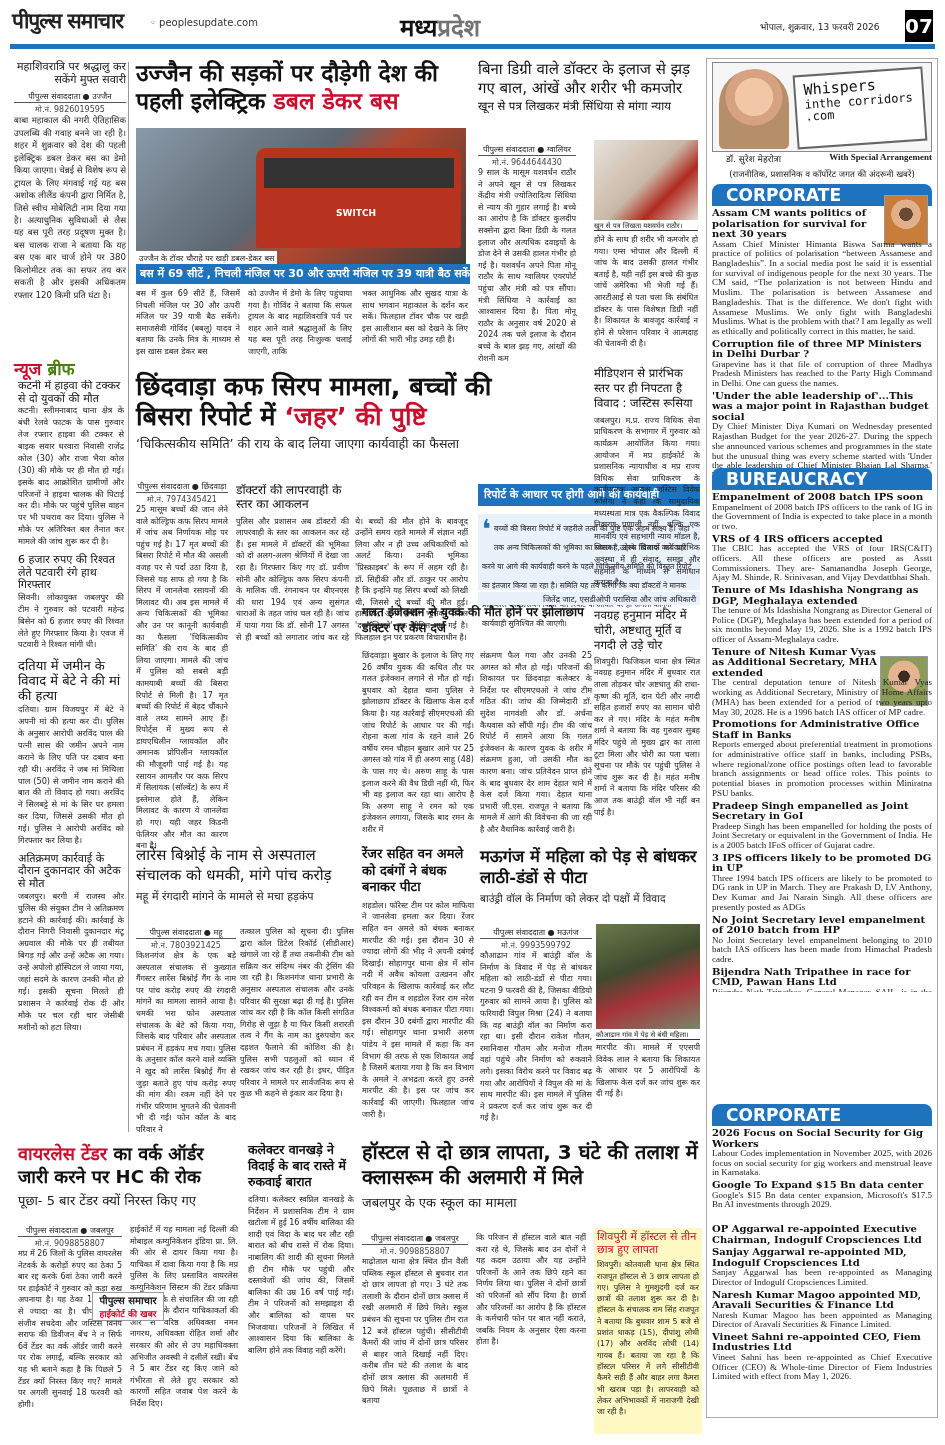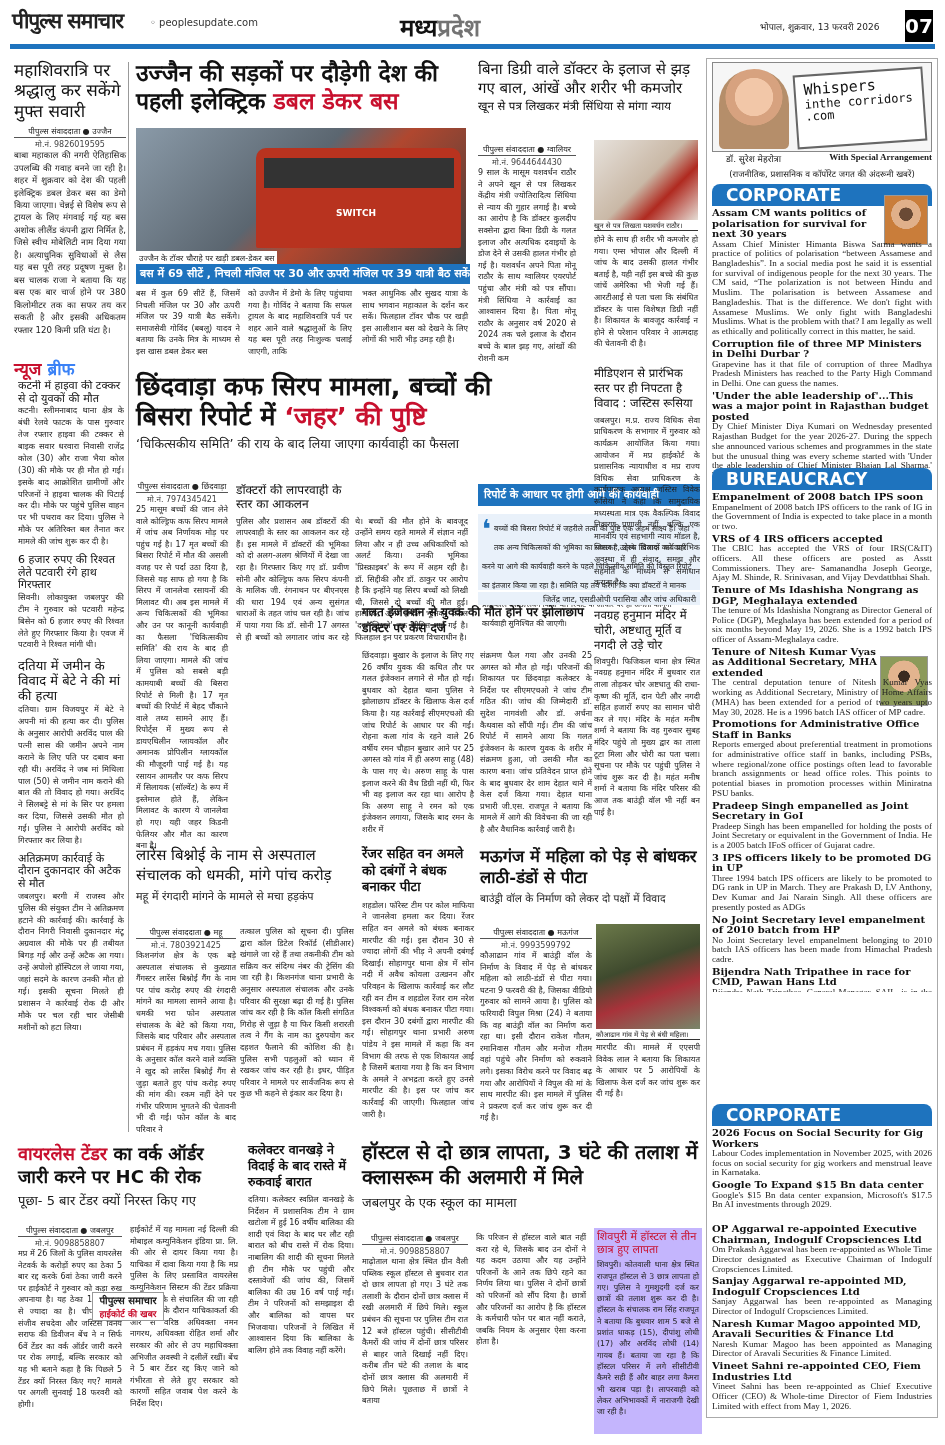--- a/index.html
+++ b/index.html
@@ -26,43 +26,43 @@
 .vline{width:1px;background:#999}
 .right{left:706px;top:58px;width:232px;height:1360px;border:1px solid #aaa;background:#fff}
 .whisper{left:712px;top:62px;width:220px;height:90px;border:1px solid #888;background:#f6f6f6}
 .whisper .face{position:absolute;left:6px;top:6px;width:70px;height:80px;border-radius:40px 40px 6px 6px;background:radial-gradient(circle at 50% 35%,#f2c7a8 0 30%,#d7a27f 31% 45%,#b58e6a 46% 100%)}
 .whisper .card{position:absolute;left:82px;top:8px;width:130px;height:74px;border:2px solid #666;background:#fff;transform:rotate(-4deg);font-family:"DejaVu Sans Mono",monospace;font-size:15px;line-height:1.05;padding:6px 8px;color:#111}
 .sec{left:712px;width:220px;height:22px;border-radius:8px 8px 0 0;font-size:17px;line-height:22px;padding-left:14px}
 .rh{font-family:"DejaVu Serif",serif;font-weight:bold;font-size:10px;line-height:1.05;color:#111}
 .rb{font-family:"Liberation Serif",serif;font-size:9px;line-height:1.08;text-align:justify;color:#222}
 .quote{left:478px;top:514px;width:222px;height:76px;background:#e9f1fa}
 .qmark{font-size:26px;color:#1e73be;font-weight:bold;line-height:26px}
-.boxred{background:#c4b5fd}
+.boxred{background:#fef9c3}
 </style>
 </head>
 <body>
 
 <div class="abs mast">
   <div class="abs logo">पीपुल्स समाचार</div>
   <div class="abs url"><span>◦ </span><span>peoplesupdate.com</span></div>
   <div class="abs secname"><span>मध्य</span><span class="red">प्रदेश</span></div>
   <div class="abs dateline">भोपाल, शुक्रवार, 13 फरवरी 2026</div>
   <div class="abs pageno">07</div>
   <div class="abs rule"></div>
 </div>
 
 <div class="abs" style="left:14px;top:60px;width:112px">
-  <div class="h" style="font-size:17px;text-align:left;font-weight:normal;line-height:1.2">महाशिवरात्रि पर श्रद्धालु कर सकेंगे मुफ्त सवारी</div>
+  <div class="h" style="font-size:11px;text-align:right;font-weight:normal;line-height:1.2">महाशिवरात्रि पर श्रद्धालु कर सकेंगे मुफ्त सवारी</div>
   <div class="by" style="margin-top:4px">पीपुल्स संवाददाता ● उज्जैन</div>
   <div class="mob">मो.नं. 9826019595</div>
   <div class="body">बाबा महाकाल की नगरी ऐतिहासिक उपलब्धि की गवाह बनने जा रही है। शहर में शुक्रवार को देश की पहली इलेक्ट्रिक डबल डेकर बस का डेमो किया जाएगा। चेन्नई से विशेष रूप से ट्रायल के लिए मंगवाई गई यह बस अशोक लीलैंड कंपनी द्वारा निर्मित है, जिसे स्वीच मोबेलिटी नाम दिया गया है। अत्याधुनिक सुविधाओं से लैस यह बस पूरी तरह प्रदूषण मुक्त है। बस चालक राजा ने बताया कि यह बस एक बार चार्ज होने पर 380 किलोमीटर तक का सफर तय कर सकती है और इसकी अधिकतम रफ्तार 120 किमी प्रति घंटा है।</div>
 </div>
 <div class="abs vline" style="left:128px;top:62px;height:1070px"></div>
 
-<div class="abs" style="left:14px;top:357px;font-size:17px;font-weight:bold"><span style="color:#c8102e">न्यूज</span> <span style="color:#3b82f6">ब्रीफ</span></div>
+<div class="abs" style="left:14px;top:357px;font-size:17px;font-weight:bold"><span style="color:#c8102e">न्यूज</span> <span style="color:#4d7c0f">ब्रीफ</span></div>
 
 <div class="abs" style="left:18px;top:380px;width:106px;height:760px;overflow:hidden">
   <div style="margin-bottom:6px">
     <div class="h" style="font-size:11px;font-weight:normal">कटनी में हाइवा की टक्कर से दो युवकों की मौत</div>
     <div class="body" style="font-size:8.2px">कटनी। स्लीमनाबाद थाना क्षेत्र के बंधी रेलवे फाटक के पास गुरुवार तेज रफ्तार हाइवा की टक्कर से बाइक सवार धरवारा निवासी राजेंद्र कोल (30) और राजा भैया कोल (30) की मौके पर ही मौत हो गई। इसके बाद आक्रोशित ग्रामीणों और परिजनों ने हाइवा चालक की पिटाई कर दी। मौके पर पहुंचे पुलिस वाहन पर भी पथराव कर दिया। पुलिस ने मौके पर अतिरिक्त बल तैनात कर मामले की जांच शुरू कर दी है।</div>
   </div>
   <div style="margin-bottom:8px">
     <div class="h" style="font-size:11px;font-weight:normal">6 हजार रुपए की रिश्वत लेते पटवारी रंगे हाथ गिरफ्तार</div>
     <div class="body" style="font-size:8.2px">सिवनी। लोकायुक्त जबलपुर की टीम ने गुरुवार को पटवारी महेन्द्र बिसेन को 6 हजार रुपए की रिश्वत लेते हुए गिरफ्तार किया है। एवज में पटवारी ने रिश्वत मांगी थी।</div>
   </div>
@@ -221,21 +221,21 @@
 </div>
 <div class="abs" style="left:712px;top:168px;width:220px;font-size:8.5px;text-align:center">(राजनीतिक, प्रशासनिक व कॉर्पोरेट जगत की अंदरूनी खबरें)</div>
 
 <div class="abs bluebar sec" style="top:184px">CORPORATE</div>
 <div class="abs" style="left:884px;top:195px;width:44px;height:50px;background:radial-gradient(circle at 50% 38%,#6a4a35 0 18%,#e0b08a 19% 40%,#c97d3a 41% 100%);border:1px solid #999"></div>
 <div class="abs" style="left:712px;top:208px;width:220px">
   <div class="rh" style="width:168px">Assam CM wants politics of polarisation for survival for next 30 years</div>
   <div class="rb">Assam Chief Minister Himanta Biswa Sarma wants a practice of politics of polarisation “between Assamese and Bangladeshis”. In a social media post he said it is essential for survival of indigenous people for the next 30 years. The CM said, “The polarization is not between Hindu and Muslim. The polarisation is between Assamese and Bangladeshis. That is the difference. We don't fight with Assamese Muslims. We only fight with Bangladeshi Muslims. What is the problem with that? I am legally as well as ethically and politically correct in this matter, he said.</div>
   <div class="rh" style="margin-top:2px">Corruption file of three MP Ministers in Delhi Durbar ?</div>
   <div class="rb">Grapevine has it that file of corruption of three Madhya Pradesh Ministers has reached to the Party High Command in Delhi. One can guess the names.</div>
-  <div class="rh" style="margin-top:2px">'Under the able leadership of'...This was a major point in Rajasthan budget posted</div>
+  <div class="rh" style="margin-top:2px">'Under the able leadership of'...This was a major point in Rajasthan budget social</div>
   <div class="rb">Dy Chief Minister Diya Kumari on Wednesday presented Rajasthan Budget for the year 2026-27. During the sppech she announced various schemes and programmes in the state but the unusual thing was every scheme started with 'Under the able leadership of Chief Minister Bhajan Lal Sharma.' The Dy CM repeated this perticular word more than a dozen times.</div>
 </div>
 
 <div class="abs bluebar sec" style="top:468px">BUREAUCRACY</div>
 <div class="abs" style="left:880px;top:656px;width:48px;height:50px;background:radial-gradient(circle at 50% 40%,#3a2a20 0 15%,#e3b48f 16% 42%,#8c9a5a 43% 100%);border:1px solid #999"></div>
 <div class="abs" style="left:712px;top:492px;width:220px;height:500px;overflow:hidden">
   <div class="rh">Empanelment of 2008 batch IPS soon</div>
   <div class="rb">Empanelment of 2008 batch IPS officers to the rank of IG in the Government of India is expected to take place in a month or two.</div>
   <div class="rh" style="margin-top:2px">VRS of 4 IRS officers accepted</div>
   <div class="rb">The CBIC has accepted the VRS of four IRS(C&amp;IT) officers. All these officers are posted as Asstt Commissioners. They are- Samanandha Joseph George, Ajay M. Shinde, R. Srinivasan, and Vijay Devdattbhai Shah.</div>
@@ -256,20 +256,19 @@
 
 </div>
 
 <div class="abs bluebar sec" style="top:1104px">CORPORATE</div>
 <div class="abs" style="left:712px;top:1128px;width:220px;height:285px;overflow:hidden">
   <div class="rh">2026 Focus on Social Security for Gig Workers</div>
   <div class="rb">Labour Codes implementation in November 2025, with 2026 focus on social security for gig workers and menstrual leave in Karnataka.</div>
   <div class="rh" style="margin-top:2px">Google To Expand $15 Bn data center</div>
   <div class="rb">Google's $15 Bn data center expansion, Microsoft's $17.5 Bn AI investments through 2029.</div>
   <div class="rh" style="margin-top:14px">OP Aggarwal re-appointed Executive Chairman, Indogulf Cropsciences Ltd</div>
-  <div class="rb">Om Prakash Aggarwal has been re-appointed as Whole Time Director designated as Executive Chairman of Indogulf Cropsciences Limited.</div>
   <div class="rh" style="margin-top:2px">Sanjay Aggarwal re-appointed MD, Indogulf Cropsciences Ltd</div>
   <div class="rb">Sanjay Aggarwal has been re-appointed as Managing Director of Indogulf Cropsciences Limited.</div>
   <div class="rh" style="margin-top:2px">Naresh Kumar Magoo appointed MD, Aravali Securities &amp; Finance Ltd</div>
   <div class="rb">Naresh Kumar Magoo has been appointed as Managing Director of Aravali Securities &amp; Finance Limited.</div>
   <div class="rh" style="margin-top:2px">Vineet Sahni re-appointed CEO, Fiem Industries Ltd</div>
   <div class="rb">Vineet Sahni has been re-appointed as Chief Executive Officer (CEO) &amp; Whole-time Director of Fiem Industries Limited with effect from May 1, 2026.</div>
 </div>
 
 </body></html>

